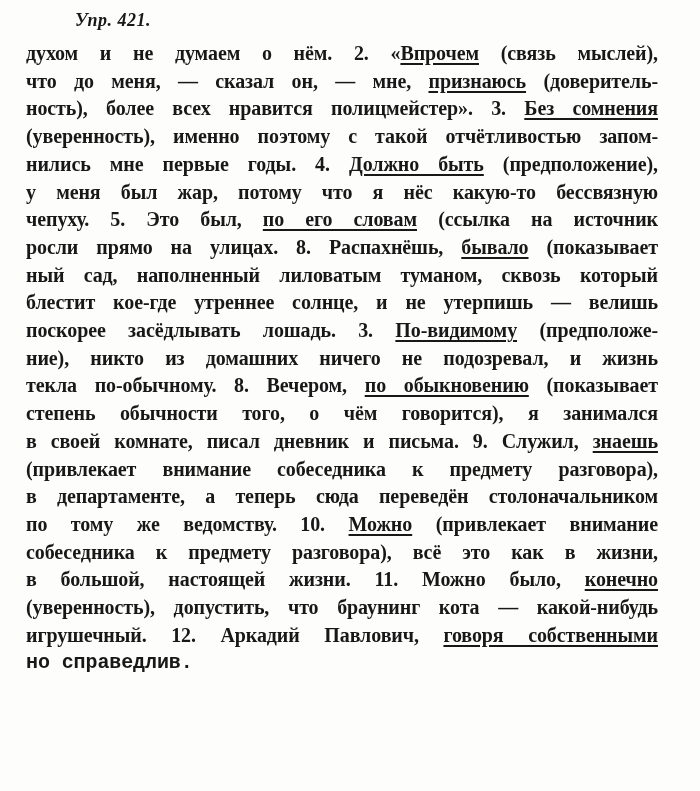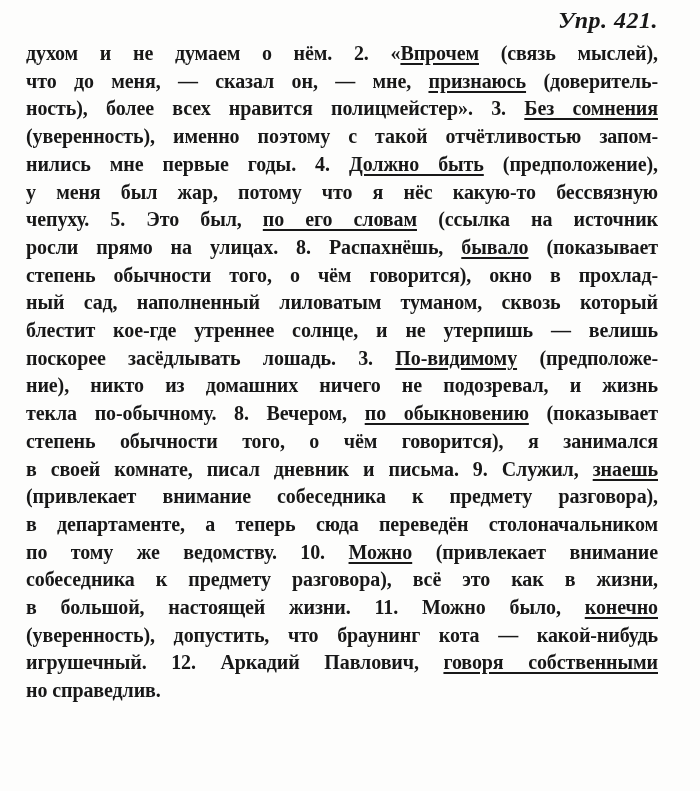--- a/index.html
+++ b/index.html
@@ -23,42 +23,42 @@
   }
   .content {
     position: absolute;
     left: 26px;
     top: 6px;
     width: 632px;
   }
   .heading {
     font-style: italic;
     font-weight: 700;
-    font-size: 24px;
+    font-size: 18px;
     line-height: 28px;
     padding-left: 49px;
     margin-bottom: 6px;
     letter-spacing: 0.5px;
-    text-align: right;
   }
   .line {
     font-size: 20px;
     font-weight: 700;
     line-height: 27.7px;
     text-align: justify;
     text-align-last: justify;
     text-justify: inter-word;
     letter-spacing: -0.1px;
     white-space: normal;
   }
   .line.indent {
     text-indent: 49px;
   }
   .line.last {
     text-align-last: left;
+    font-family: Liberation Mono, monospace;
   }
   .u {
     text-decoration: underline;
     text-decoration-thickness: 2px;
     text-underline-offset: 3px;
     text-decoration-color: #181818;
   }
 </style>
 </head>
 <body>
@@ -68,21 +68,20 @@
     <div class="heading">Упр. 421.</div>
     <div>
         <div class="line"><span>духом и не думаем о нём. 2. «</span><span class="u">Впрочем</span><span> (связь мыслей),</span></div>
         <div class="line"><span>что до меня, — сказал он, — мне, </span><span class="u">признаюсь</span><span> (доверитель-</span></div>
         <div class="line"><span>ность), более всех нравится полицмейстер». 3. </span><span class="u">Без сомнения</span></div>
         <div class="line"><span>(уверенность), именно поэтому с такой отчётливостью запом-</span></div>
         <div class="line"><span>нились мне первые годы. 4. </span><span class="u">Должно быть</span><span> (предположение),</span></div>
         <div class="line"><span>у меня был жар, потому что я нёс какую-то бессвязную</span></div>
         <div class="line"><span>чепуху. 5. Это был, </span><span class="u">по его словам</span><span> (ссылка на источник</span></div>
         <div class="line"><span>росли прямо на улицах. 8. Распахнёшь, </span><span class="u">бывало</span><span> (показывает</span></div>
-        <div class="line"><span>степень обычности того, о чём говорится), окно в прохлад-</span></div>
         <div class="line"><span>ный сад, наполненный лиловатым туманом, сквозь который</span></div>
         <div class="line"><span>блестит кое-где утреннее солнце, и не утерпишь — велишь</span></div>
         <div class="line"><span>поскорее засёдлывать лошадь. 3. </span><span class="u">По-видимому</span><span> (предположе-</span></div>
         <div class="line"><span>ние), никто из домашних ничего не подозревал, и жизнь</span></div>
         <div class="line"><span>текла по-обычному. 8. Вечером, </span><span class="u">по обыкновению</span><span> (показывает</span></div>
         <div class="line"><span>степень обычности того, о чём говорится), я занимался</span></div>
         <div class="line"><span>в своей комнате, писал дневник и письма. 9. Служил, </span><span class="u">знаешь</span></div>
         <div class="line"><span>(привлекает внимание собеседника к предмету разговора),</span></div>
         <div class="line"><span>в департаменте, а теперь сюда переведён столоначальником</span></div>
         <div class="line"><span>по тому же ведомству. 10. </span><span class="u">Можно</span><span> (привлекает внимание</span></div>

